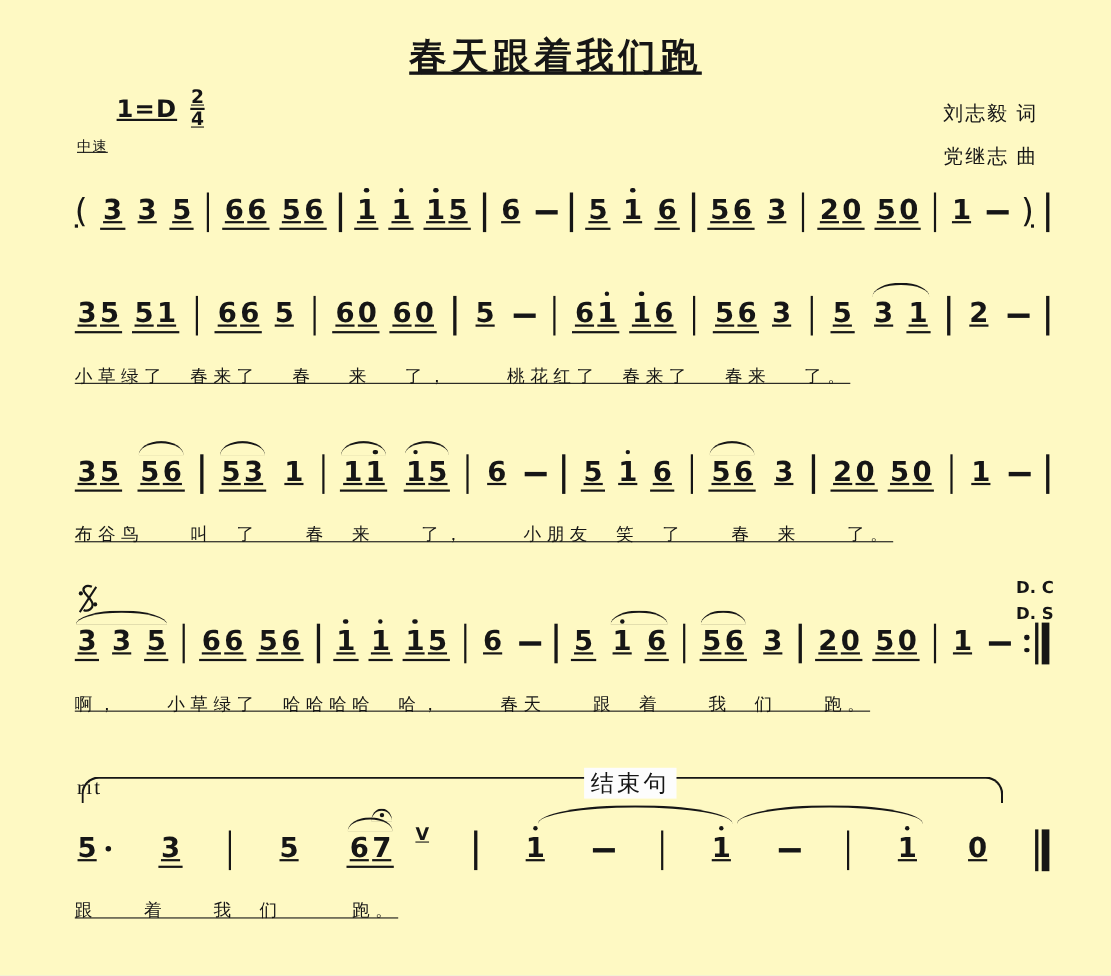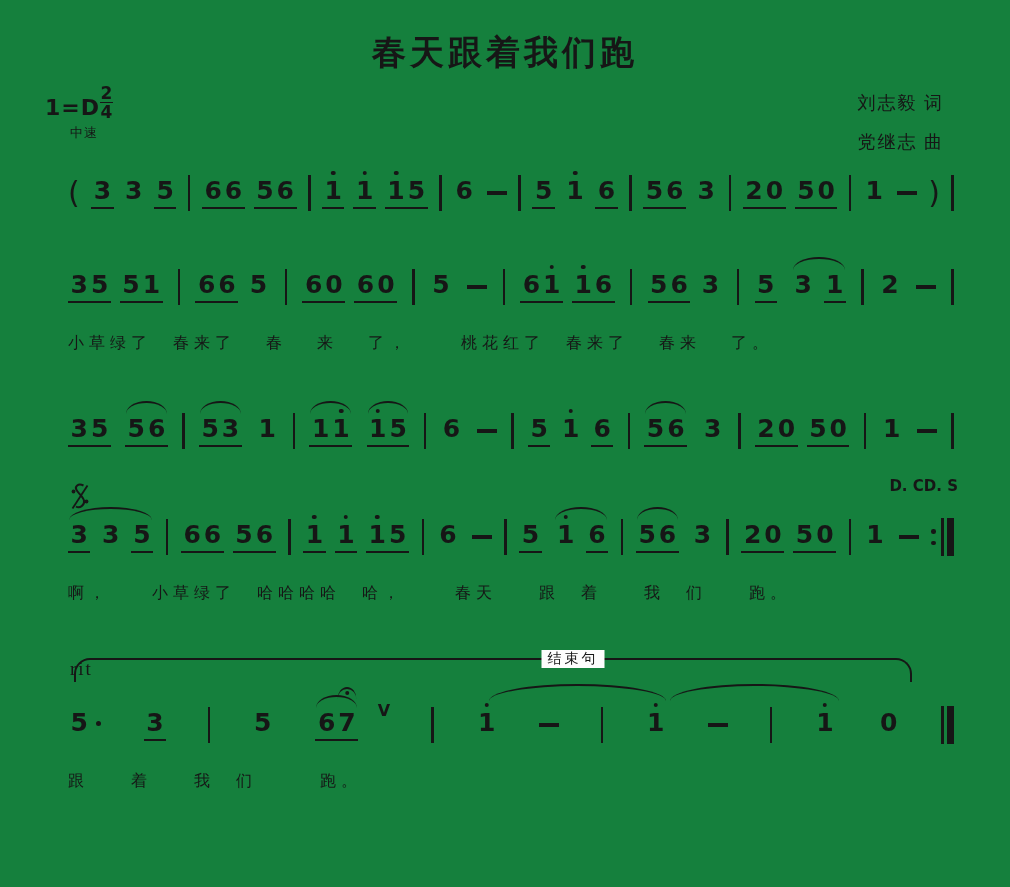--- a/index.html
+++ b/index.html
@@ -1,30 +1,30 @@
 <!DOCTYPE html>
 <html><head>
 <meta charset="utf-8">
 <style>
   html,body{margin:0;padding:0;background:#e8e8e8;}
   .page{
     width:1010px;height:887px;box-sizing:border-box;position:relative;
-    background:#15803d;color:#161616;overflow:hidden;
-    font-family:"DejaVu Sans",sans-serif;padding-top:30px;
+    background:#fef9c3;color:#161616;overflow:hidden;
+    font-family:"DejaVu Sans",sans-serif;padding-top:30px;text-decoration:underline;
   }
   
   .title{
     text-align:center;font-family:"Liberation Serif",serif;
     font-size:34px;font-weight:700;letter-spacing:4px;height:46px;line-height:46px;
   }
   .credits{
     position:absolute;top:84px;right:66px;text-align:center;
     font-family:"Liberation Serif",serif;font-size:18px;line-height:39px;letter-spacing:2px;
   }
-  .keyrow{margin:2px 0 0 45px;display:flex;align-items:flex-end;height:42px;}
+  .keyrow{margin:2px 0 0 106px;display:flex;align-items:center;gap:12px;height:42px;}
   .keysig{font-size:22px;font-weight:700;letter-spacing:1px;}
   .meter{display:inline-flex;flex-direction:column;align-items:center;font-size:17px;font-weight:700;line-height:16px;}
   .meter .fracline{width:13px;height:1.5px;background:#161616;margin:1px 0;}
   .tempo{margin:4px 0 0 70px;font-family:"Liberation Serif",serif;font-size:13px;height:24px;letter-spacing:1px;}
   
   .line-wrap{width:886px;margin-left:68px;position:relative;}
   .score-line{display:flex;justify-content:space-between;align-items:center;height:46px;}
   .grp{display:inline-flex;gap:9px;position:relative;}
   .unit{display:inline-flex;align-items:flex-end;border-bottom:2.5px solid transparent;padding:0 1px 3px 1px;}
   .unit.ul{border-bottom-color:#161616;}
@@ -42,30 +42,30 @@
   .breath{font-size:16px;font-weight:700;transform:translateY(-15px);margin-left:-22px;}
   .repeat-end,.final-bar{display:inline-flex;align-items:center;gap:3.5px;}
   .rdots{display:flex;flex-direction:column;gap:7px;margin-right:2px;}
   .rdots i{width:4.5px;height:4.5px;border-radius:50%;background:#161616;}
   .bthin{width:2.5px;height:38px;background:#161616;}
   .bthick{width:6.5px;height:38px;background:#161616;}
   .lyrics{
     font-family:"Liberation Serif",serif;font-size:16px;letter-spacing:5px;
     margin-top:18px;height:30px;line-height:30px;white-space:pre;position:relative;
   }
-  .dcds{position:absolute;right:-6px;top:-14px;display:flex;flex-direction:row;
+  .dcds{position:absolute;right:-6px;top:-14px;display:flex;flex-direction:column;
         font-family:"DejaVu Sans",sans-serif;font-size:15px;font-weight:700;line-height:24px;letter-spacing:0;}
   .segno{position:absolute;left:0;top:-6px;width:24px;height:30px;}
   
   .l5{padding-top:58px;}
   .bigarc{position:absolute;left:6px;right:42px;top:14px;height:22px;
           border:2.5px solid #161616;border-bottom:none;border-radius:16px 16px 0 0;}
   .rit{position:absolute;left:2px;top:14px;font-family:"Liberation Serif",serif;font-size:19px;letter-spacing:2px;text-align:center;}
   .ending-label{position:absolute;left:57%;top:6px;transform:translateX(-50%);
-          font-family:"Liberation Serif",serif;font-size:14px;letter-spacing:3px;background:#fdfdfd;padding:0 6px;z-index:2;}
+          font-family:"Liberation Serif",serif;font-size:21px;letter-spacing:3px;background:#fdfdfd;padding:0 6px;z-index:2;}
   .tie{position:absolute;height:15px;border-top:2.5px solid #161616;
        border-radius:50% 50% 0 0 / 100% 100% 0 0;top:40px;}
   .tie1{left:47.5%;width:20%;}
   .tie2{left:68%;width:19%;}
   
   .footer{margin:40px 0 0 70px;font-family:"Liberation Serif",serif;font-size:19px;line-height:47px;letter-spacing:1.5px;white-space:pre;}
   .pt16{padding-top:16px;} .pt20{padding-top:20px;} .pt26{padding-top:26px;}
   .mt6{margin-top:6px;} .mt24{margin-top:24px;} .mt28{margin-top:28px;} .mt30{margin-top:30px;}
 </style>
 </head>
@@ -357,20 +357,21 @@
         </span>
         <span class="bar"></span>
         <span class="grp">
           <span class="unit">
             <span class="note">1</span>
           </span>
         </span>
         <span class="dash"></span>
         <span class="bar"></span>
       </div>
+    <div class="lyrics">布谷鸟　　叫　了　　春　来　　了，　　 小朋友　笑　了　　春　来　　了。</div>
   </div>
 
   <div class="line-wrap pt26 mt30" style="margin-top:34px;">
     <svg class="segno" viewBox="0 0 22 30">
       <path d="M14.5 3.5 C9 1 5.5 4.5 7.5 8 C9.5 11.5 14 14.5 15 18.5 C16 23.5 10.5 26.5 7 24.5" fill="none" stroke="#161616" stroke-width="2"></path>
       <line x1="3.5" y1="26.5" x2="18.5" y2="3.5" stroke="#161616" stroke-width="1.8"></line>
       <circle cx="4.5" cy="9.5" r="1.9" fill="#161616"></circle>
       <circle cx="17.5" cy="19.5" r="1.9" fill="#161616"></circle>
     </svg>
     <div class="score-line">

